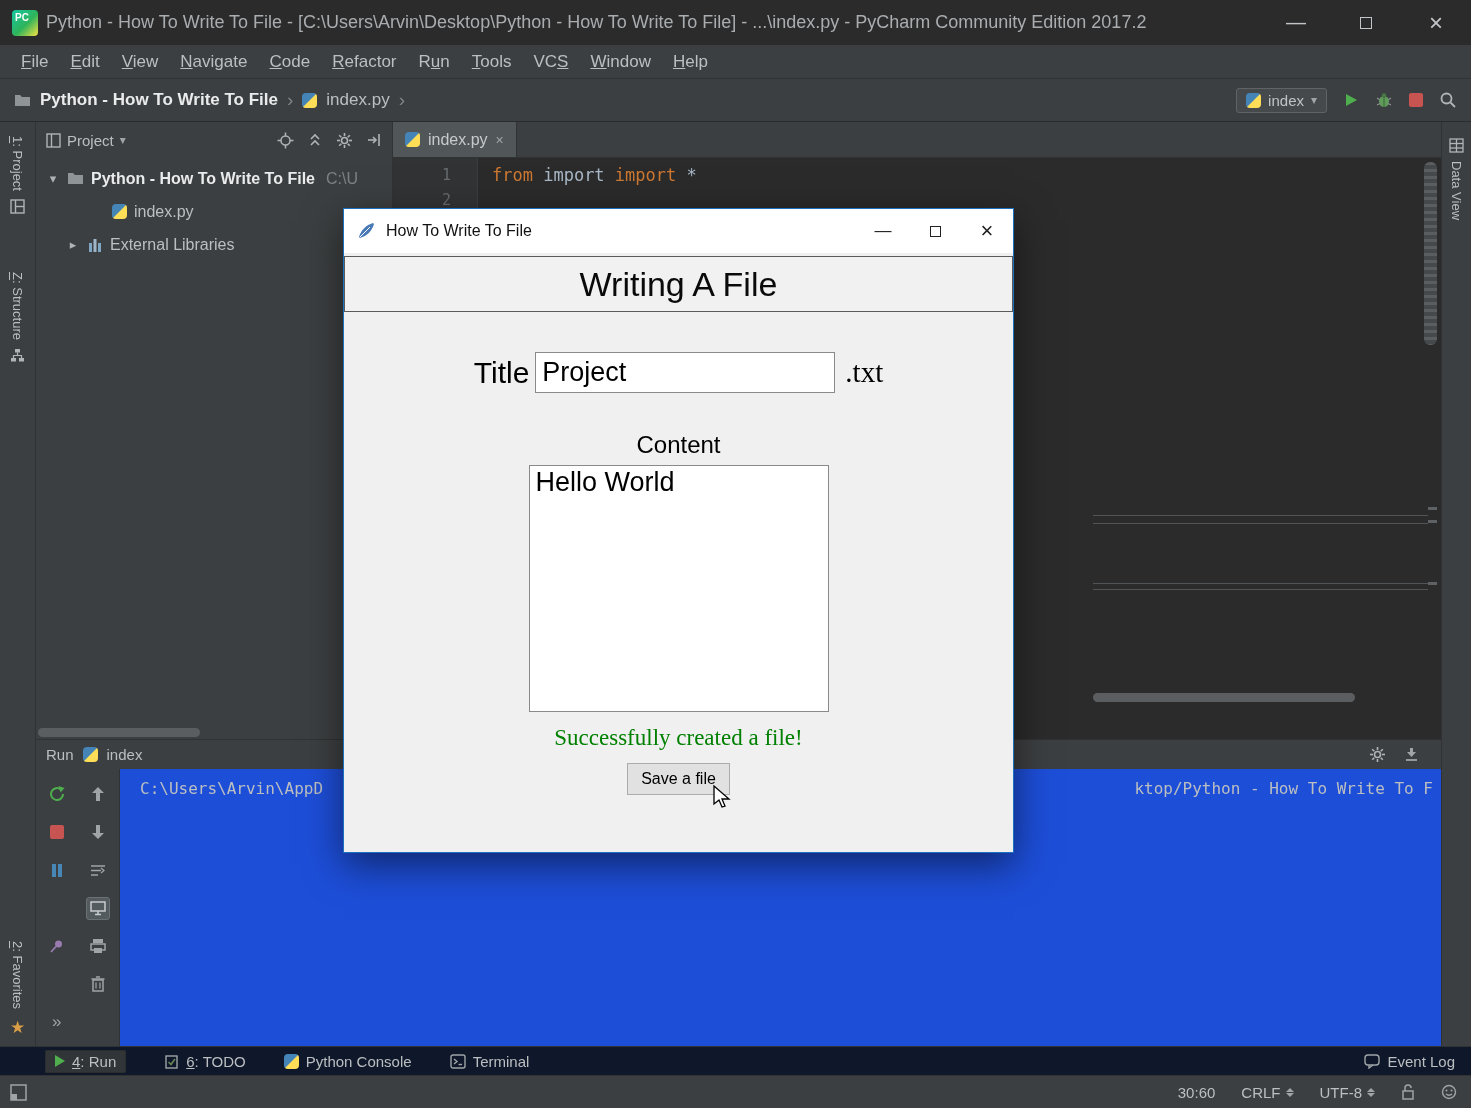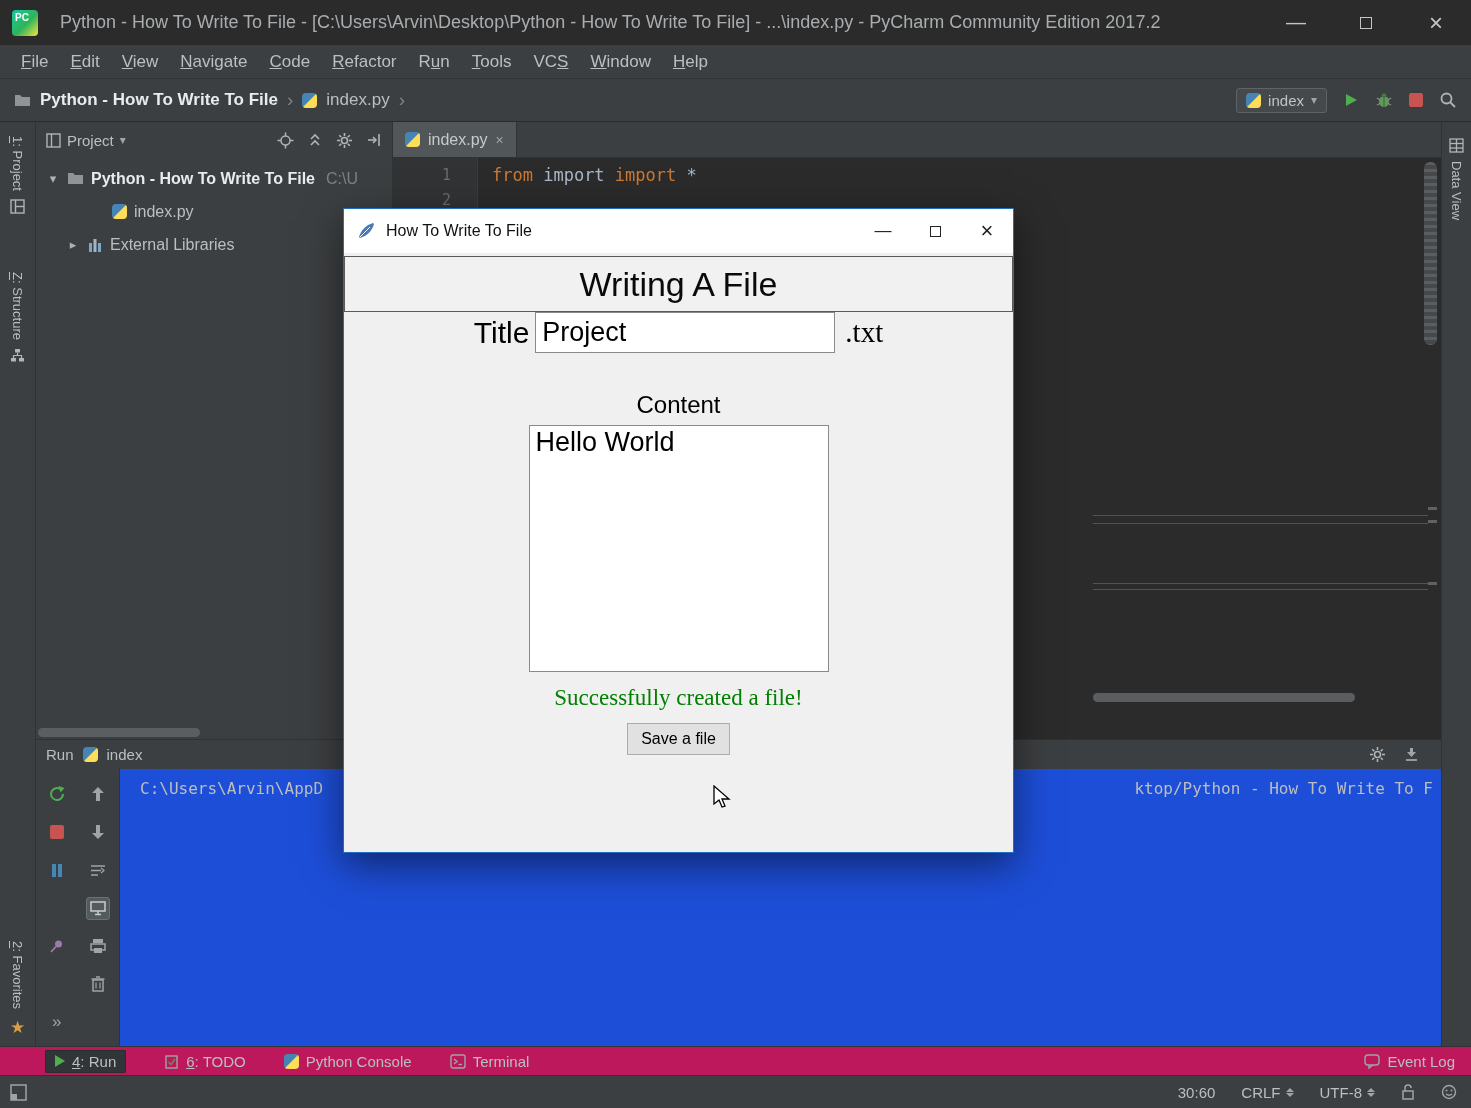--- a/index.html
+++ b/index.html
@@ -3,21 +3,21 @@
 <meta charset="utf-8">
 <style>
 *{margin:0;padding:0;box-sizing:border-box;}
 html,body{width:1471px;height:1108px;}
 body{font-family:"Liberation Sans",sans-serif;background:#2b2b2b;overflow:hidden;color:#bcbfc1;}
 .app{position:relative;width:1471px;height:1108px;display:flex;flex-direction:column;}
 .mn{text-decoration:underline;}
 
 
 .titlebar{height:45px;background:#2b2b2b;display:flex;align-items:center;padding-left:12px;flex:none;}
-.pc-logo{width:26px;height:26px;border-radius:4px;background:linear-gradient(135deg,#16c6a2 0%,#2fb45b 55%,#f7e343 100%);margin-right:22px;flex:none;}
+.pc-logo{width:26px;height:26px;border-radius:4px;background:linear-gradient(135deg,#16c6a2 0%,#2fb45b 55%,#f7e343 100%);margin-right:8px;flex:none;}
 .pc-logo span{font-size:10px;font-weight:bold;color:#fff;display:block;padding:2px 0 0 3px;}
 .title-text{color:#a9adb0;font-size:18px;white-space:nowrap;overflow:hidden;}
 .win-controls{margin-left:auto;display:flex;height:100%;flex:none;}
 .win-btn{width:70px;height:100%;display:flex;align-items:center;justify-content:center;color:#c2c6c8;font-size:20px;}
 .maxbox{width:12px;height:12px;border:1px solid #c2c6c8;display:block;}
 
 
 .menubar{height:34px;background:#3c3f41;border-bottom:1px solid #303233;display:flex;align-items:center;padding-left:10px;flex:none;}
 .menu-item{padding:0 11px;font-size:17px;color:#bcbfc1;}
 
@@ -82,21 +82,21 @@
 .rp-right{margin-left:auto;display:flex;align-items:center;gap:18px;padding-right:12px;}
 .rp-body{flex:1;display:flex;min-height:0;}
 .rp-gutter{width:84px;background:#3c3f41;border-right:1px solid #303233;display:grid;grid-template-columns:1fr 1fr;grid-auto-rows:38px;justify-items:center;align-items:center;padding-top:6px;flex:none;align-content:start;}
 .ic-active{background:#545b5e;border:1px solid #6a7274;border-radius:3px;padding:3px;}
 .more-gl{color:#9fa4a6;font-size:17px;}
 .console{flex:1;background:#1d4ed8;position:relative;font-family:"DejaVu Sans Mono",monospace;font-size:16px;color:#bcbfc1;}
 .console .cl{position:absolute;left:20px;top:10px;white-space:pre;}
 .console .cr{position:absolute;right:8px;top:10px;white-space:pre;}
 
 
-.tw-bar{height:29px;background:#be185d;border-top:1px solid #303233;display:flex;align-items:center;padding:0 16px 0 45px;font-size:15px;color:#bcbfc1;flex:none;gap:38px;}
+.tw-bar{height:29px;background:#0f172a;border-top:1px solid #303233;display:flex;align-items:center;padding:0 16px 0 45px;font-size:15px;color:#bcbfc1;flex:none;gap:38px;}
 .tw-item{display:flex;align-items:center;gap:7px;}
 .tw-item.active{background:#323537;box-shadow:inset 0 0 0 1px #2a2c2d;padding:3px 10px;border-radius:2px;}
 .tw-right{margin-left:auto;display:flex;align-items:center;gap:8px;}
 .play-sm{width:0;height:0;border-left:10px solid #4fae4e;border-top:6px solid transparent;border-bottom:6px solid transparent;}
 
 
 .statusbar{height:33px;background:#3c3f41;border-top:1px solid #303233;display:flex;align-items:center;padding:0 14px 0 10px;font-size:15px;color:#bcbfc1;flex:none;}
 .sb-right{margin-left:auto;display:flex;align-items:center;gap:26px;}
 .sb-item{display:flex;align-items:center;gap:3px;}
 .updown{display:inline-flex;flex-direction:column;gap:1px;margin-left:2px;}
@@ -105,21 +105,21 @@
 .updown .d{border-top:4px solid #9fa4a6;}
 
 
 .dialog{position:absolute;left:343px;top:208px;width:671px;height:645px;background:#f0f0f0;border:1px solid #1d6fbf;box-shadow:0 12px 36px rgba(0,0,0,.5);z-index:30;display:flex;flex-direction:column;color:#000;}
 .dlg-titlebar{height:44px;background:#fff;display:flex;align-items:center;padding-left:12px;flex:none;}
 .dlg-title{font-size:16px;color:#111;margin-left:10px;}
 .dlg-controls{margin-left:auto;display:flex;height:100%;}
 .dlg-btn{width:52px;display:flex;align-items:center;justify-content:center;color:#222;font-size:17px;}
 .dlg-maxbox{width:11px;height:11px;border:1px solid #222;display:block;}
 .dlg-heading{margin-top:3px;border:1px solid #5a5a5a;height:56px;display:flex;align-items:center;justify-content:center;font-size:34px;color:#0a0a0a;flex:none;background:#f1f1f1;}
-.dlg-title-row{display:flex;align-items:center;justify-content:center;font-size:30px;}
+.dlg-title-row{margin-top:40px;display:flex;align-items:center;justify-content:center;font-size:30px;}
 .dlg-input{width:300px;height:41px;border:1px solid #8a8a8a;background:#fff;font-size:27px;font-family:"Liberation Sans",sans-serif;padding:0 6px;margin-left:6px;color:#000;}
 .dlg-ext{margin-left:10px;font-size:29px;font-family:Liberation Serif, serif;}
 .dlg-content-label{margin-top:38px;text-align:center;font-size:24px;}
 .dlg-textarea{display:block;margin:6px auto 0;width:300px;height:247px;border:1px solid #8a8a8a;background:#fff;font-size:27px;font-family:"Liberation Sans",sans-serif;padding:1px 6px;resize:none;color:#000;}
 .dlg-status{margin-top:13px;text-align:center;font-family:"Liberation Serif",serif;font-size:23px;color:#008000;}
 .dlg-save{display:block;margin:12px auto 0;padding:6px 13px;font-size:16px;font-family:"Liberation Sans",sans-serif;background:#e1e1e1;border:1px solid #acacac;color:#000;}
 .cursor{position:absolute;left:368px;top:576px;z-index:40;}
 </style>
 </head>
 <body>

